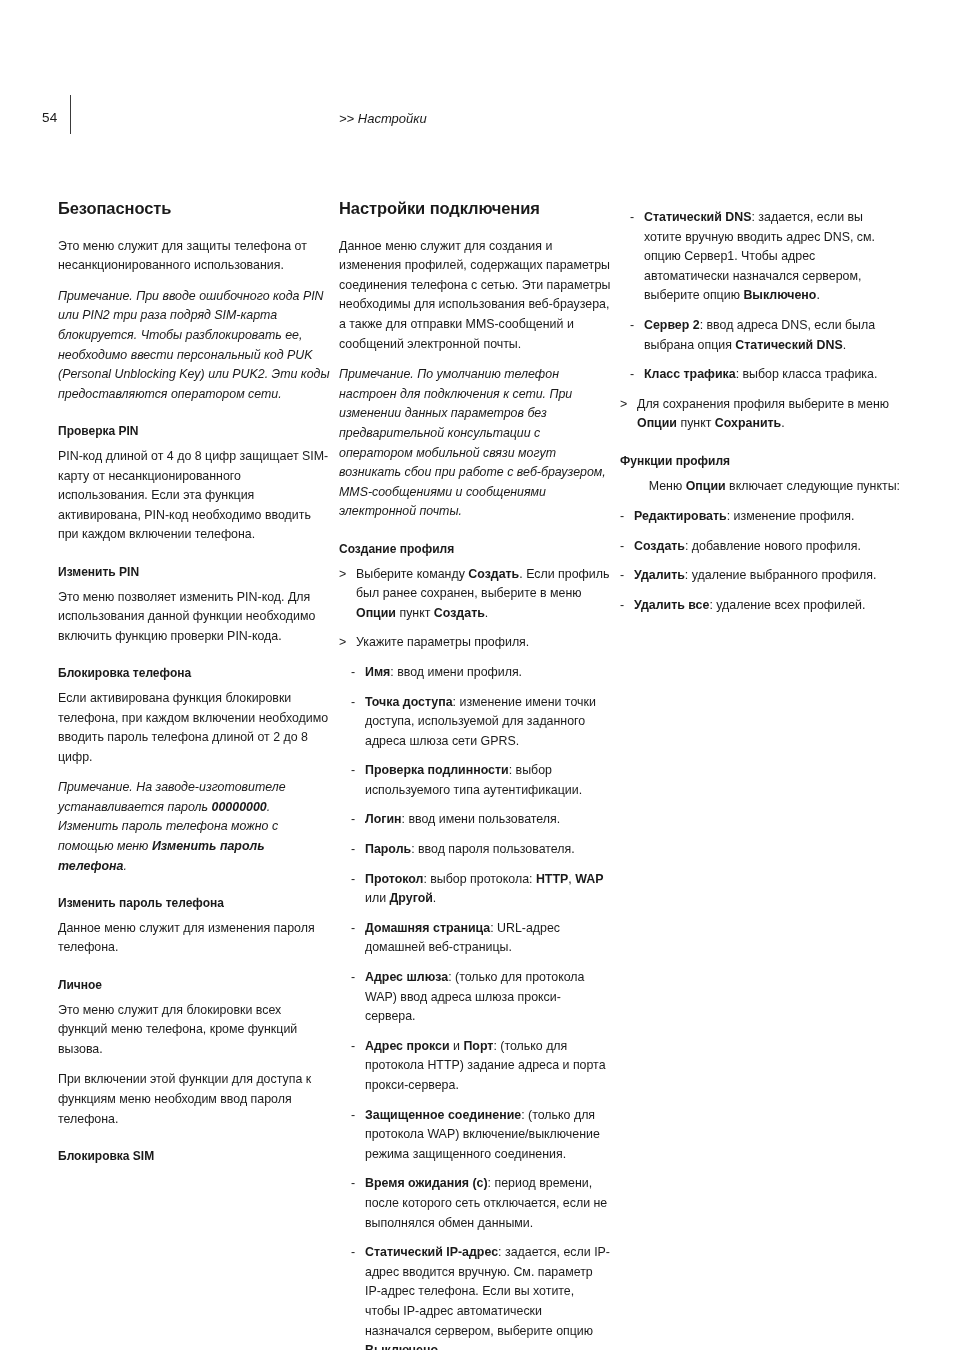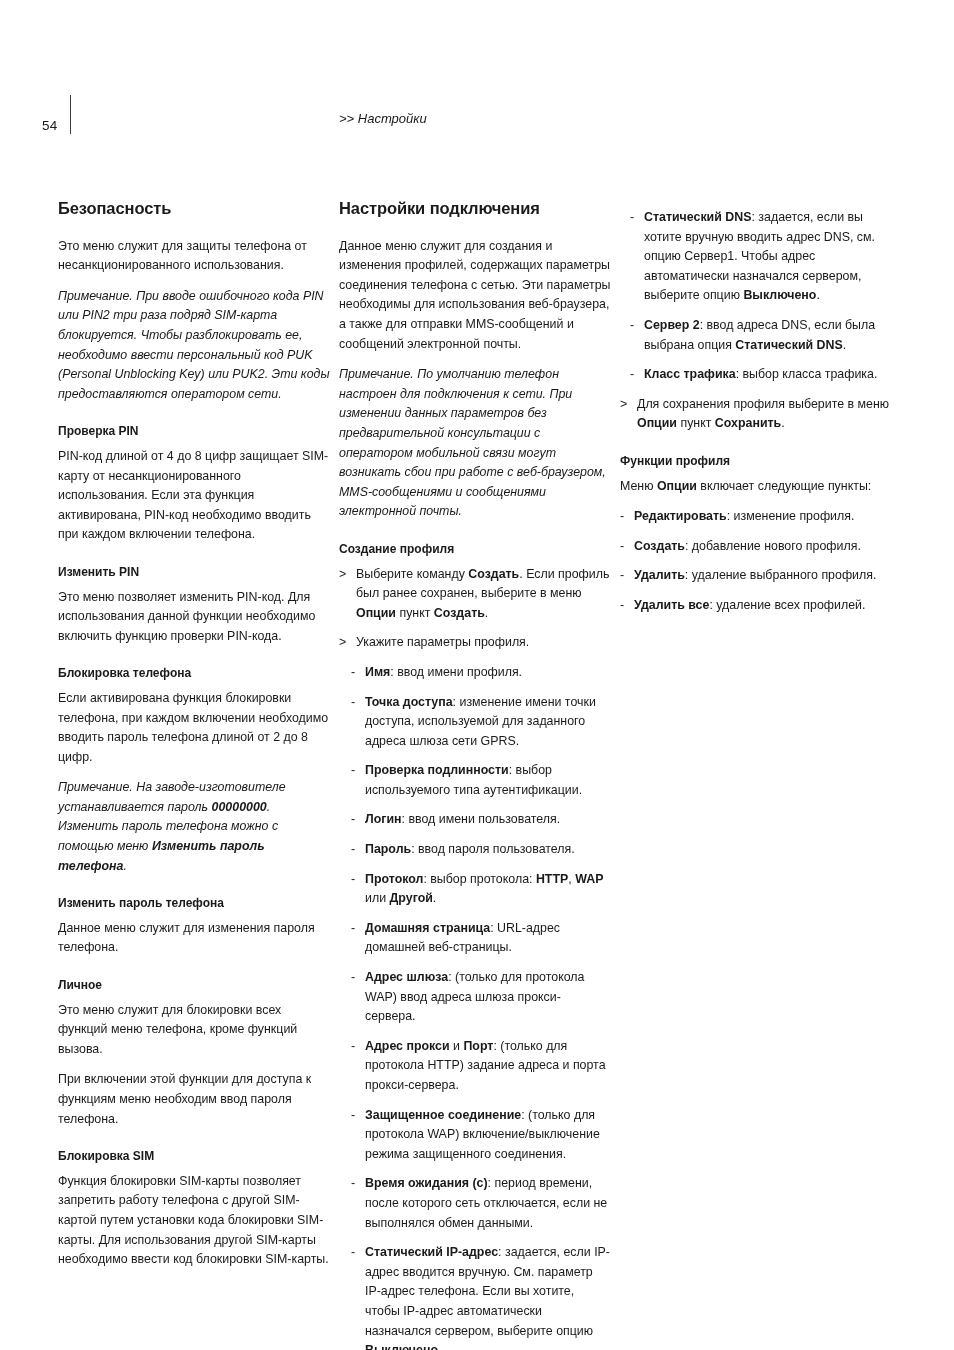--- a/index.html
+++ b/index.html
@@ -22,21 +22,20 @@
   }
 
   
   .pagenum {
     position: absolute;
     left: 42px;
     top: 110px;
     font-size: 13.5px;
     color: #1a1a1a;
     letter-spacing: 0.2px;
-    margin-top: 8px;
   }
   .head-rule {
     position: absolute;
     left: 70px;
     top: 95px;
     width: 1px;
     height: 39px;
     background: #3a3a3a;
   }
   .head-title {
@@ -75,21 +74,21 @@
   p {
     font-size: 12.4px;
     line-height: 1.58;
     margin: 0 0 11px 0;
     text-align: left;
   }
   p.note {
     font-style: italic;
     margin-bottom: 11px;
   }
-  p.tight { margin-bottom: 11px; }
+  p.tight { margin-bottom: 11px; text-align: right; }
   b { font-weight: bold; }
   .note b { font-weight: bold; font-style: italic; }
 
   
   ul.steps, ul.dashes {
     list-style: none;
     margin: 0 0 0 0;
     padding: 0;
   }
   ul.steps > li {
@@ -152,21 +151,20 @@
     <p class="note"><span>Примечание. На заводе-изготовителе устанавливается пароль </span><b>00000000</b><span>. Изменить пароль телефона можно с помощью меню </span><b>Изменить пароль телефона</b><span>.</span></p>
 
     <h2 class="sub">Изменить пароль телефона</h2>
     <p>Данное меню служит для изменения пароля телефона.</p>
 
     <h2 class="sub">Личное</h2>
     <p>Это меню служит для блокировки всех функций меню телефона, кроме функций вызова.</p>
     <p>При включении этой функции для доступа к функциям меню необходим ввод пароля телефона.</p>
 
     <h2 class="sub">Блокировка SIM</h2>
-    <p>Функция блокировки SIM-карты позволяет запретить работу телефона с другой SIM-картой путем установки кода блокировки SIM-карты. Для использования другой SIM-карты необходимо ввести код блокировки SIM-карты.</p>
   </div>
 
   <div class="col col-2">
     <h1 class="sect">Настройки подключения</h1>
     <p>Данное меню служит для создания и изменения профилей, содержащих параметры соединения телефона с сетью. Эти параметры необходимы для использования веб-браузера, а также для отправки MMS-сообщений и сообщений электронной почты.</p>
     <p class="note">Примечание. По умолчанию телефон настроен для подключения к сети. При изменении данных параметров без предварительной консультации с оператором мобильной связи могут возникать сбои при работе с веб-браузером, MMS-сообщениями и сообщениями электронной почты.</p>
 
     <h2 class="sub">Создание профиля</h2>
 
     <ul class="steps">

